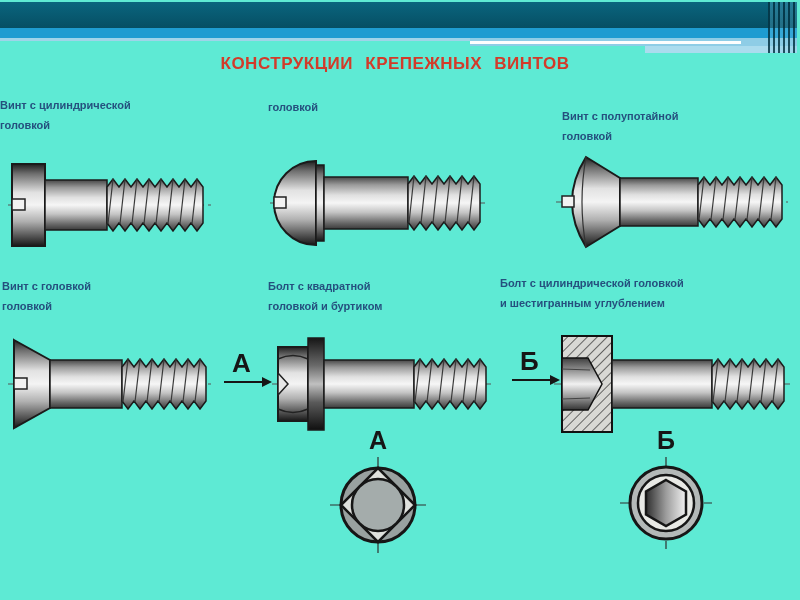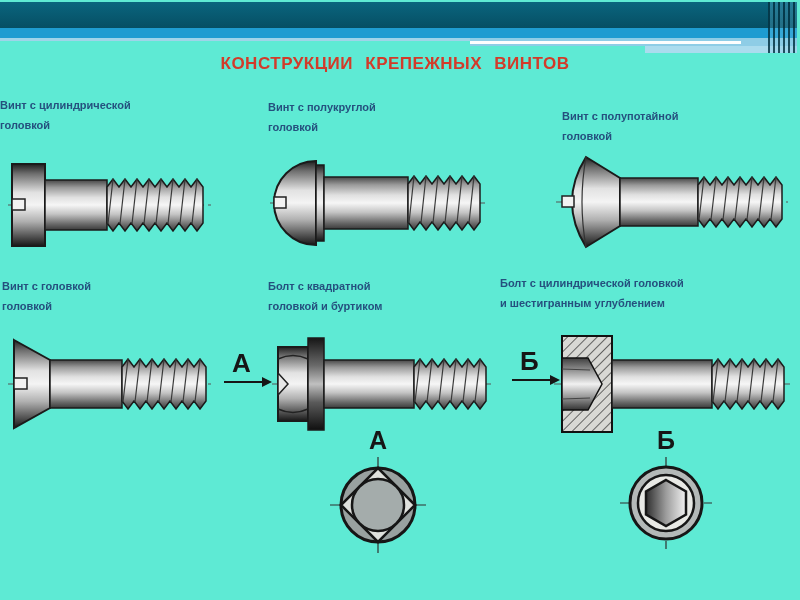--- a/index.html
+++ b/index.html
@@ -85,21 +85,20 @@
   <div class="abs hdr-light2"></div>
   <div class="abs hdr-stripes"></div>
 
   <div class="abs title">КОНСТРУКЦИИ КРЕПЕЖНЫХ ВИНТОВ</div>
 
   <div class="lbl" style="left:0;top:95px;width:220px">
     <div>Винт с цилиндрической</div>
       <div>головкой</div>
   </div>
   <div class="lbl" style="left:268px;top:97px;width:220px">
-    <div>Винт с полукруглой</div>
       <div>головкой</div>
   </div>
   <div class="lbl" style="left:562px;top:106px;width:220px">
     <div>Винт с полупотайной</div>
       <div>головкой</div>
   </div>
   <div class="lbl" style="left:2px;top:276px;width:220px">
     <div>Винт с головкой</div>
       <div>головкой</div>
   </div>

